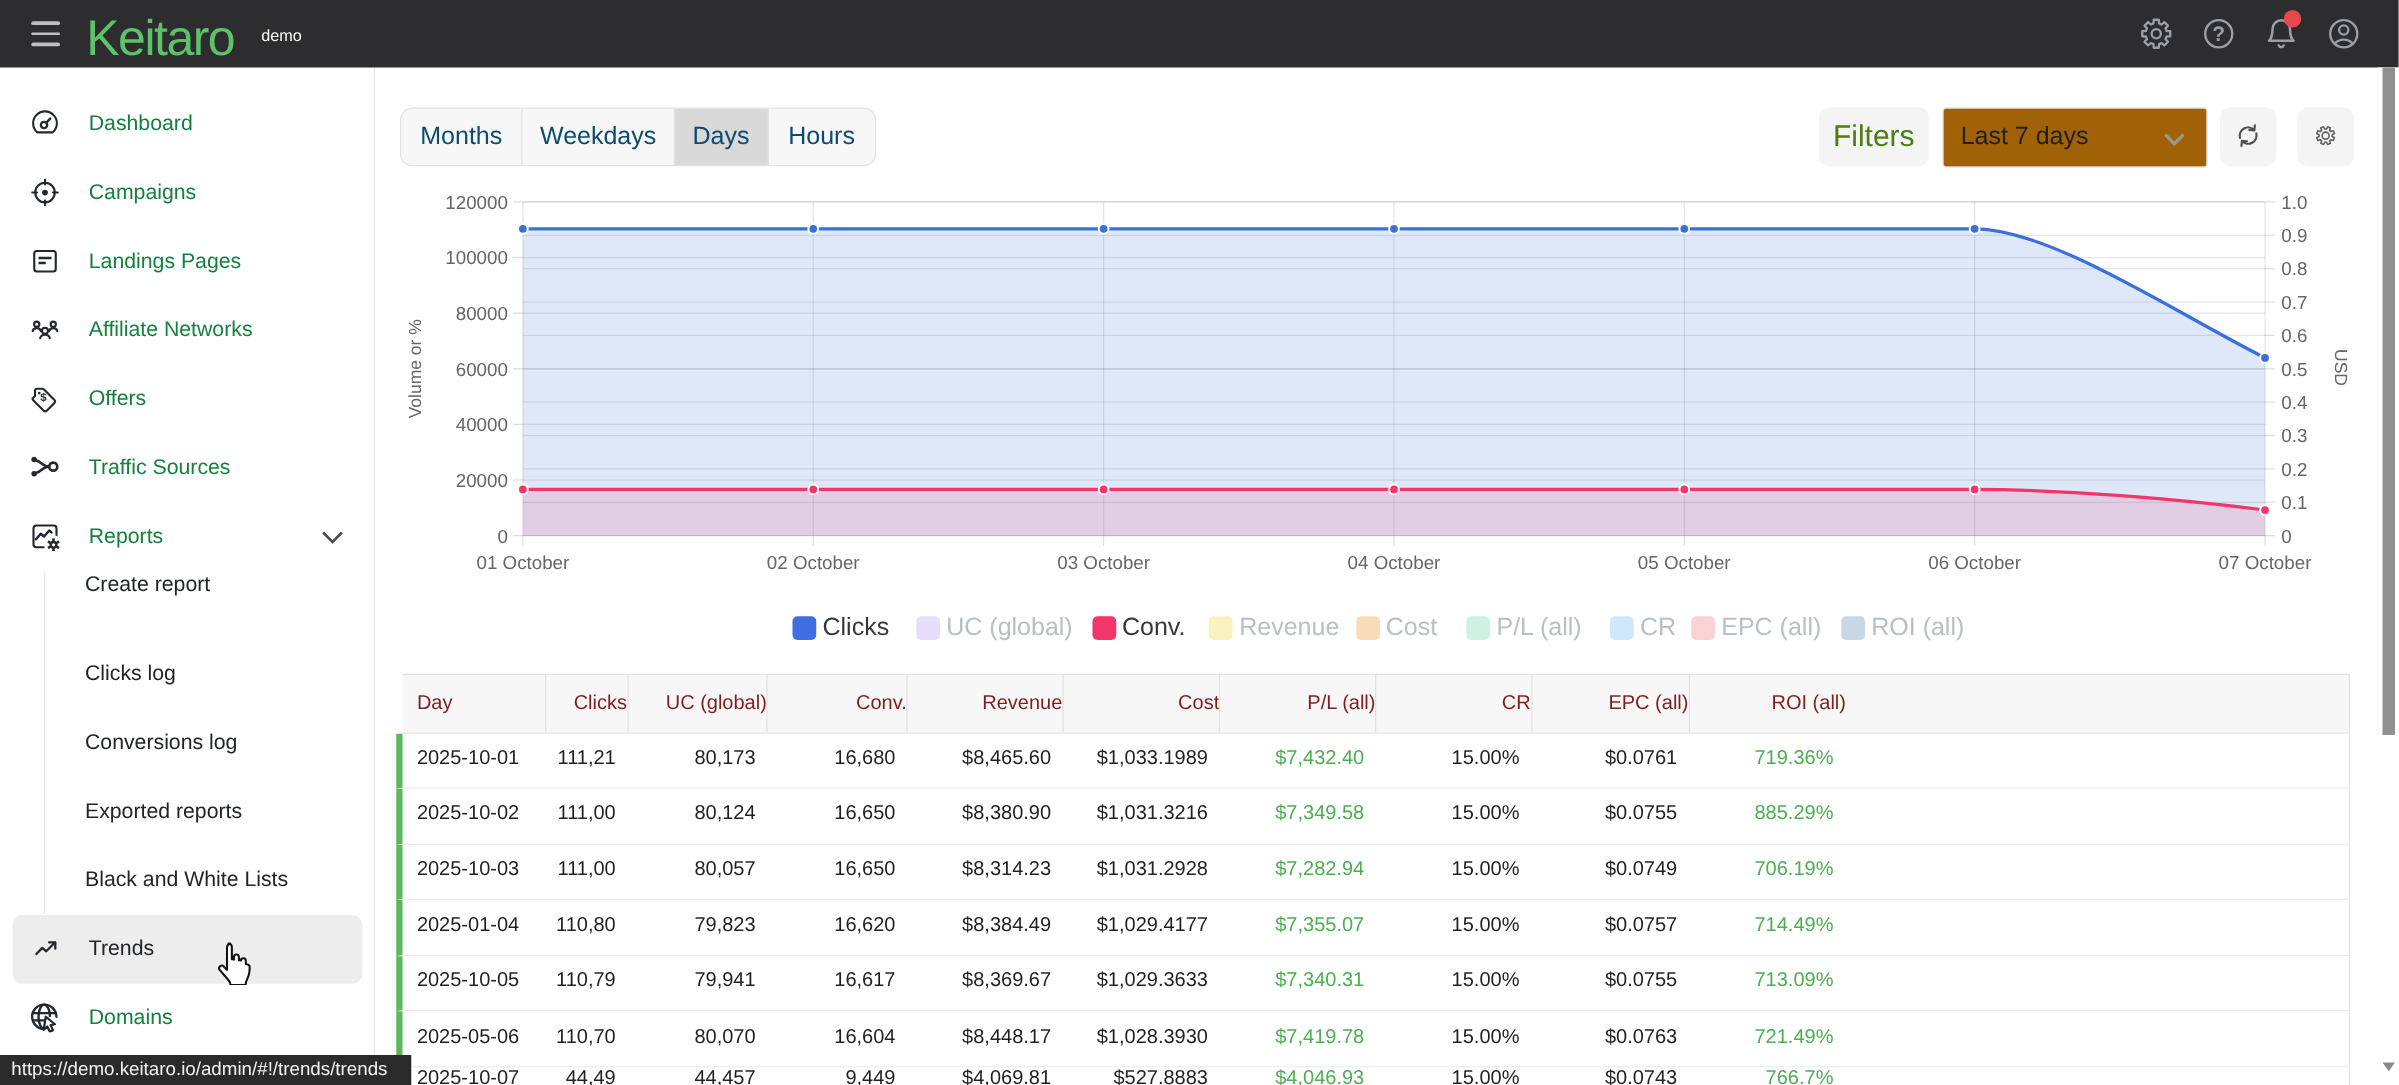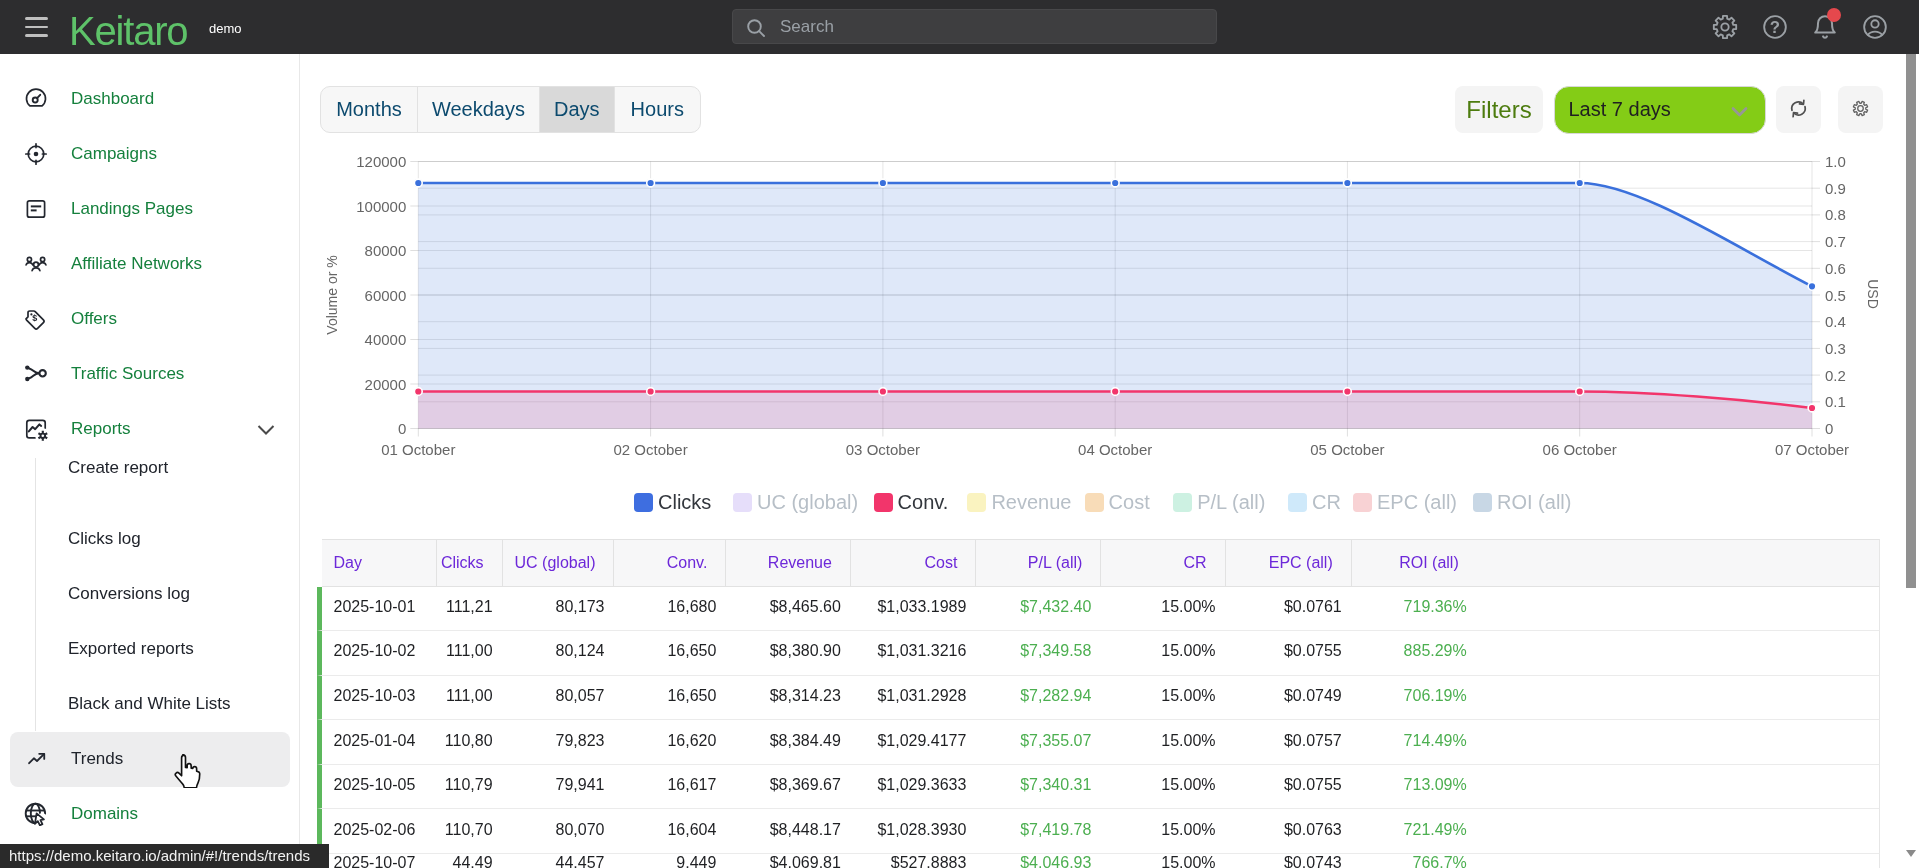--- a/index.html
+++ b/index.html
@@ -21,31 +21,31 @@
 #trendsel{position:absolute;left:10px;top:677.5px;width:280px;height:55px;background:#ededee;border-radius:8px}
 
 #status{position:absolute;left:0;top:844px;width:329px;max-width:329px;height:24px;background:#2a2a2a;z-index:40;color:#f2f2f2;font-size:15px;line-height:24px;padding-left:9px}
 
 #tabs{position:absolute;left:320px;top:86px;height:46.5px;display:flex;border:1px solid #e2e2e2;border-radius:10px;overflow:hidden;background:#f7f7f7;z-index:5}
 #tabs div{height:100%;display:flex;align-items:center;justify-content:center;font-size:20px;color:#0c4a6e;border-right:1px solid #e2e2e2}
 #tabs div:last-child{border-right:none}
 #tabs .sel{background:#d9d9d9}
 .btn{position:absolute;top:86px;height:47px;background:#f4f4f4;border-radius:8px;z-index:5}
 #filters{left:1455px;width:88px;font-size:24px;color:#4d7c0f;display:flex;align-items:center;justify-content:center}
-#select{position:absolute;left:1554px;top:86px;width:212px;height:47.5px;background:#84cc16;border:1px solid #d8d8d8;border-radius:15px;z-index:5}
+#select{position:absolute;left:1554px;top:86px;width:212px;height:47.5px;background:#a16207;border:1px solid #d8d8d8;border-radius:3px;z-index:5}
 #select span{position:absolute;left:13.5px;top:11px;font-size:20px;color:#212121}
 
 .leg{position:absolute;top:492px;height:20px;display:flex;align-items:center;z-index:5}
 .leg i{display:block;width:19px;height:19px;border-radius:4px;margin-right:5px}
 .leg span{font-size:20px;color:#b7bfc7}
 .leg.on span{color:#33373d}
 
 #tbl{position:absolute;left:317px;top:539px;width:1563px;z-index:5}
 .hrow{display:flex;height:47.5px;background:#f7f7f8;border-top:1px solid #e2e2e2;border-bottom:1px solid #e2e2e2;margin-left:5px;border-right:1px solid #e6e6e6}
-.hrow div{display:flex;align-items:center;justify-content:flex-end;padding-right:18px;font-size:16px;color:#6d28d9;border-right:1px solid #e2e2e2;overflow:hidden;white-space:nowrap}
+.hrow div{display:flex;align-items:center;justify-content:flex-end;padding-right:0;font-size:16px;color:#7f1d1d;border-right:1px solid #e2e2e2;overflow:hidden;white-space:nowrap}
 .hrow div.c0{justify-content:flex-start;padding-left:11.5px}
 .hrow div.nb{border-right:none}
 .drow{display:flex;height:44.6px;border-left:5px solid #5cb85c;border-bottom:1px solid #ebebeb;background:#fff;border-right:1px solid #e6e6e6}
 .drow div{display:flex;align-items:center;justify-content:flex-end;padding-right:10px;padding-bottom:3px;font-size:16px;color:#1f2023;overflow:hidden;white-space:nowrap}
 .drow div.c0{justify-content:flex-start;padding-left:11.5px}
 .grn{color:#4caf50 !important}
 .drow.r7 div{align-items:flex-start;padding-top:0;padding-bottom:0}
 
 .c0{width:115px}.c1{width:65.6px}.c2{width:111.9px}.c3{width:111.9px}.c4{width:124.5px}.c5{width:125.5px}.c6{width:125px}.c7{width:124.2px}.c8{width:126.2px}.c9{width:125px}.c10{flex:1}
 
@@ -154,27 +154,20 @@
 <text x="1868" y="294" font-size="14" fill="#666" text-anchor="middle" transform="rotate(90 1868 294)">USD</text>
 </svg>
 <div id="topbar">
 <div class="ham">
       <div style="top:17px"></div>
       <div style="top:25.7px"></div>
       <div style="top:34.4px"></div>
     </div>
 <div id="logo">Keitaro</div>
 <div id="demo">demo</div>
-<div id="search">
-<svg style="position:absolute;left:12px;top:7px" width="22" height="22" viewBox="0 0 22 22">
-        <circle cx="9.5" cy="9.5" r="6.3" fill="none" stroke="#9aa0a6" stroke-width="1.9"></circle>
-        <line x1="14.2" y1="14.2" x2="19" y2="19" stroke="#9aa0a6" stroke-width="1.9" stroke-linecap="round"></line>
-      </svg>
-<span>Search</span>
-</div>
 <svg class="tico" style="left:1712px" width="26" height="26" viewBox="0 0 24 24">
       <path d="M10.11,1.67 L13.89,1.67 L14.02,4.36 L15.97,5.17 L17.97,3.36 L20.64,6.03 L18.83,8.03 L19.64,9.98 L22.33,10.11 L22.33,13.89 L19.64,14.02 L18.83,15.97 L20.64,17.97 L17.97,20.64 L15.97,18.83 L14.02,19.64 L13.89,22.33 L10.11,22.33 L9.98,19.64 L8.03,18.83 L6.03,20.64 L3.36,17.97 L5.17,15.97 L4.36,14.02 L1.67,13.89 L1.67,10.11 L4.36,9.98 L5.17,8.03 L3.36,6.03 L6.03,3.36 L8.03,5.17 L9.98,4.36 Z" fill="none" stroke="#9ba0a5" stroke-width="1.7" stroke-linejoin="round"></path>
       <circle cx="12" cy="12" r="3.4" fill="none" stroke="#9ba0a5" stroke-width="1.7"></circle>
     </svg>
 <svg class="tico" style="left:1762px" width="26" height="26" viewBox="0 0 24 24">
       <circle cx="12" cy="12" r="10" fill="none" stroke="#9ba0a5" stroke-width="1.7"></circle>
       <text x="12" y="17.2" font-size="15.5" font-weight="bold" fill="#9ba0a5" text-anchor="middle" font-family="Liberation Sans">?</text>
     </svg>
 <svg class="tico" style="left:1811px;top:13px" width="28" height="28" viewBox="0 0 24 24">
       <path d="M18,8.8 a6,6 0 0 0 -12,0 c0,6.2 -2.4,8 -2.4,8 h16.8 c0,0 -2.4,-1.8 -2.4,-8" fill="none" stroke="#9ba0a5" stroke-width="1.7" stroke-linejoin="round"></path>
@@ -405,21 +398,21 @@
 <div class="c3">16,617</div>
 <div class="c4">$8,369.67</div>
 <div class="c5">$1,029.3633</div>
 <div class="c6 grn">$7,340.31</div>
 <div class="c7">15.00%</div>
 <div class="c8">$0.0755</div>
 <div class="c9 grn">713.09%</div>
 <div class="c10"></div>
     </div>
 <div class="drow">
-<div class="c0">2025-02-06</div>
+<div class="c0">2025-05-06</div>
 <div class="c1">110,70</div>
 <div class="c2">80,070</div>
 <div class="c3">16,604</div>
 <div class="c4">$8,448.17</div>
 <div class="c5">$1,028.3930</div>
 <div class="c6 grn">$7,419.78</div>
 <div class="c7">15.00%</div>
 <div class="c8">$0.0763</div>
 <div class="c9 grn">721.49%</div>
 <div class="c10"></div>

